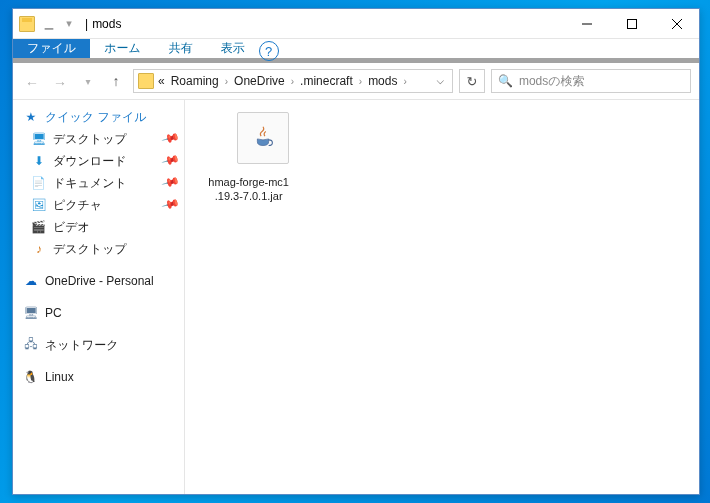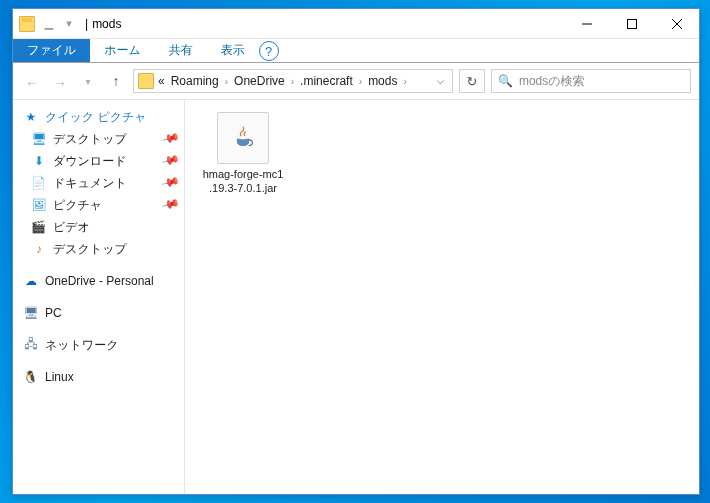--- a/index.html
+++ b/index.html
@@ -6,21 +6,21 @@
   body { background: linear-gradient(135deg, #0078d4 0%, #00a2ed 50%, #0078d4 100%); width: 710px; height: 503px; overflow: hidden; position: relative; }
   .window { position: absolute; top: 8px; left: 12px; width: 688px; height: 487px; background: #fff; border: 1px solid #5a8cc7; box-shadow: 0 2px 8px rgba(0,0,0,0.2); display: flex; flex-direction: column; }
   .titlebar { height: 30px; background: #fff; display: flex; align-items: center; padding: 0 0 0 4px; border-bottom: 1px solid #e5e5e5; }
   .titlebar .ticon { width: 16px; height: 16px; background: #ffd96a; border: 1px solid #d6b34a; border-radius: 1px; margin: 0 2px; display: inline-block; position: relative; }
   .titlebar .ticon::after { content:""; position:absolute; left:2px; right:2px; top:1px; height:4px; background:#f5c543; }
   .qat { display:flex; align-items:center; gap:4px; margin-left:4px; }
   .qat-item { width:16px; height:16px; display:flex; align-items:center; justify-content:center; color:#999; font-size:11px; }
   .titletext { font-size: 12px; color: #000; margin-left: 8px; }
   .wincontrols { margin-left: auto; display: flex; }
   .wincontrols div { width: 45px; height: 29px; display: flex; align-items: center; justify-content: center; color: #000; font-size: 11px; }
-  .ribbon-tabs { height: 24px; display: flex; align-items: stretch; border-bottom: 1px solid #a3a3a3; font-size: 12px; }
+  .ribbon-tabs { height: 24px; display: flex; align-items: stretch; border-bottom: 5px solid #a3a3a3; font-size: 12px; }
   .tab { padding: 0 14px; display: flex; align-items: center; color: #0369a1; cursor: default; }
   .tab.file { background: #1979ca; color: #fff; }
   .help-circle { margin-left:auto; width:20px; height:20px; margin:2px 6px 0 0; display:flex; align-items:center; justify-content:center; color:#1979ca; font-size:13px; border:1px solid #1979ca; border-radius:50%; }
   .navbar { height: 36px; display: flex; align-items: center; padding: 4px 8px; gap: 6px; }
   .navbtn { width: 22px; height: 22px; display: flex; align-items: center; justify-content: center; color: #b0b0b0; font-size: 14px; }
   .navbtn.enabled { color: #555; }
   .address { flex: 1; height: 24px; border: 1px solid #cfcfcf; display: flex; align-items: center; padding: 0 4px; font-size: 12px; gap: 2px; position: relative; }
   .address .folder-ic { width:16px; height:16px; background:#ffd96a; border:1px solid #d6b34a; border-radius:1px; position:relative; }
   .crumb { padding: 0 2px; color: #222; }
   .sep { color: #888; font-size: 10px; padding: 0 2px; }
@@ -41,21 +41,21 @@
   .ic-down { color:#1e90d4; }
   .ic-doc { color:#1e90d4; }
   .ic-pic { color:#1e90d4; }
   .ic-vid { color:#4a5a9a; }
   .ic-music { color:#d47a1e; }
   .ic-cloud { color:#0b64c0; }
   .ic-pc { color:#5a7a9a; }
   .ic-net { color:#5a7a9a; }
   .ic-linux { color:#333; }
   .content { flex:1; padding: 12px; display: flex; align-content: flex-start; flex-wrap: wrap; gap: 12px; }
-  .file-item { width: 92px; display:flex; flex-direction:column; align-items:center; gap:4px; }
+  .file-item { width: 92px; display:flex; flex-direction:column; align-items:flex-end; gap:12px; }
   .file-icon { width: 52px; height: 52px; border:1px solid #d0d0d0; background:#fafafa; display:flex; align-items:center; justify-content:center; position:relative; border-radius:2px; }
   .java-cup { width:30px; height:30px; position:relative; }
   .java-cup svg { width:30px; height:30px; }
   .file-label { font-size: 11px; color:#222; text-align:center; line-height:1.25; word-break:break-all; }
   .statusbar { height: 24px; border-top:1px solid #e5e5e5; display:flex; align-items:center; padding:0 8px; font-size:12px; color:#444; }
   .view-toggles { margin-left:auto; display:flex; gap:2px; }
   .view-btn { width:22px; height:18px; border:1px solid #cfcfcf; display:flex; align-items:center; justify-content:center; font-size:10px; color:#666; }
   .view-btn.active { background:#cde6f7; border-color:#7ab5e0; }
 </style>
 </head>
@@ -121,21 +121,21 @@
     <div class="search">
       <span class="search-ic">🔍</span>
       <span>modsの検索</span>
     </div>
   </div>
 
   <div class="body">
     <div class="sidebar">
       <div class="side-item group qa">
         <span class="icon16 star">★</span>
-        <span>クイック ピクチャ</span>
+        <span>クイック ファイル</span>
       </div>
       <div class="side-item">
         <span class="icon16 ic-desktop">🖥</span>
         <span>デスクトップ</span>
         <span class="pin">📌</span>
       </div>
       <div class="side-item">
         <span class="icon16 ic-down">⬇</span>
         <span>ダウンロード</span>
         <span class="pin">📌</span>

